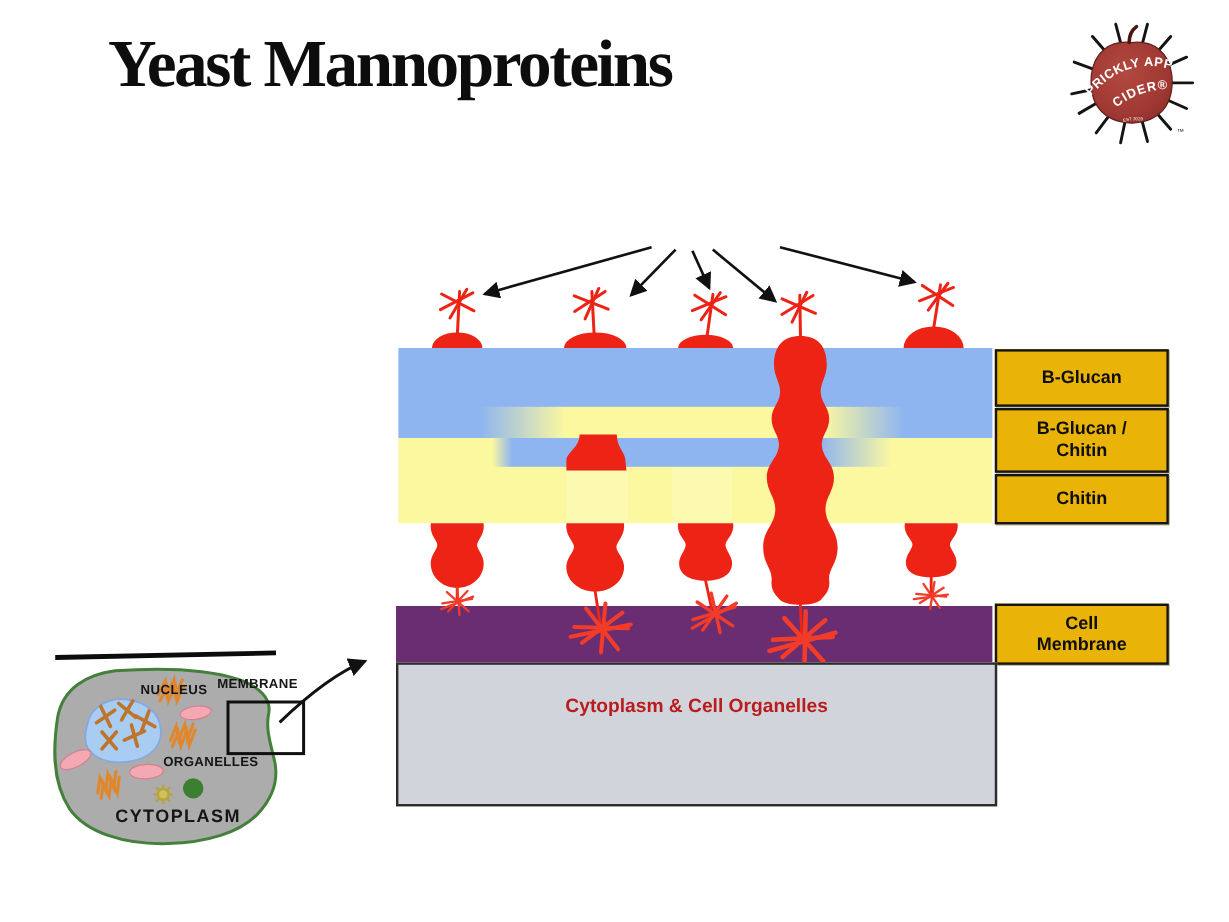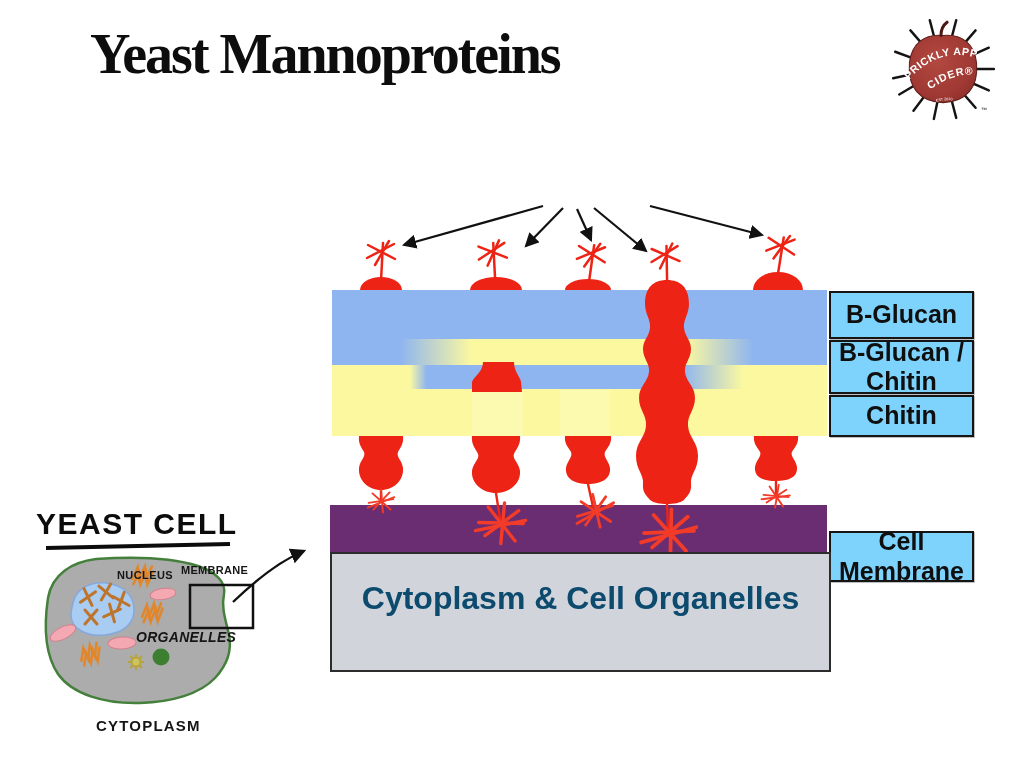--- a/index.html
+++ b/index.html
@@ -9,42 +9,42 @@
   
   .slide-title{left:90px;top:22px;width:720px;
     font-family:"Liberation Serif",serif;font-weight:bold;font-size:56px;
     letter-spacing:-2px;color:#0d0d0d;}
   
   .logo{left:884px;top:10px;width:118px;height:114px;}
   
   .callout{left:468px;top:168px;width:256px;text-align:center;
     font-weight:bold;font-size:28px;color:#131313;}
   
-  .layer-box{left:829px;width:145px;background:#7dd3fc;border:2px solid #151515;
+  .layer-box{left:829px;width:145px;background:#eab308;border:2px solid #151515;
     box-sizing:border-box;display:flex;flex-direction:column;justify-content:center;
-    align-items:center;font-weight:bold;font-size:25px;line-height:1.18;color:#0f0f0f;
+    align-items:center;font-weight:bold;font-size:15px;line-height:1.18;color:#0f0f0f;
     box-shadow:1px 1px 0 rgba(0,0,0,0.25);}
   .box-bglucan{top:291px;height:48px;}
   .box-mixed{top:340px;height:54px;}
   .box-chitin{top:395px;height:42px;}
-  .box-membrane{top:503px;height:51px;margin-top:28px;}
+  .box-membrane{top:503px;height:51px;}
   
   .cytoplasm-box{left:330px;top:552px;width:501px;height:120px;background:#d2d4db;
     border:2.5px solid #2c2c2c;box-sizing:border-box;}
-  .cytoplasm-box .txt{margin-top:26px;text-align:center;font-weight:bold;font-size:32px;color:#0c4a6e;}
+  .cytoplasm-box .txt{margin-top:26px;text-align:center;font-weight:bold;font-size:16px;color:#b91c1c;}
   
   .yc-heading{left:36px;top:507px;width:210px;font-weight:bold;font-size:30px;
     letter-spacing:1.5px;color:#0c0c0c;}
   .yc-underline{left:46px;top:544px;width:184px;height:3.5px;background:#0c0c0c;
     transform:rotate(-1.2deg);}
   .yc-label{font-weight:bold;color:#151515;white-space:nowrap;}
   .lbl-nucleus{left:82px;top:569px;font-size:11px;letter-spacing:.4px;padding-left:35px;}
   .lbl-membrane{left:181px;top:564px;font-size:11px;letter-spacing:.3px;}
-  .lbl-organelles{left:136px;top:629px;font-size:14px;letter-spacing:.3px;font-style:italic;}
-  .lbl-cytoplasm{left:96px;top:672px;font-size:15px;letter-spacing:1.2px;margin-top:45px;}
+  .lbl-organelles{left:136px;top:629px;font-size:11px;letter-spacing:.3px;}
+  .lbl-cytoplasm{left:96px;top:672px;font-size:15px;letter-spacing:1.2px;}
   svg{display:block;}
   .main-svg{left:0;top:0;}
 </style>
 </head>
 <body>
 
 <div class="page">
 
   <svg class="abs main-svg" width="1024" height="768" viewBox="0 0 1024 768">
     <defs>
@@ -245,20 +245,19 @@
   </div>
   <div class="abs layer-box box-membrane">
     <span>Cell</span>
     <span>Membrane</span>
   </div>
 
   <div class="abs cytoplasm-box">
     <div class="txt">Cytoplasm &amp; Cell Organelles</div>
   </div>
 
-  <div class="abs yc-heading">YEAST CELL</div>
   <div class="abs yc-underline"></div>
   <div class="abs yc-label lbl-nucleus">NUCLEUS</div>
   <div class="abs yc-label lbl-membrane">MEMBRANE</div>
   <div class="abs yc-label lbl-organelles">ORGANELLES</div>
   <div class="abs yc-label lbl-cytoplasm">CYTOPLASM</div>
 
 </div>
 
 </body></html>

